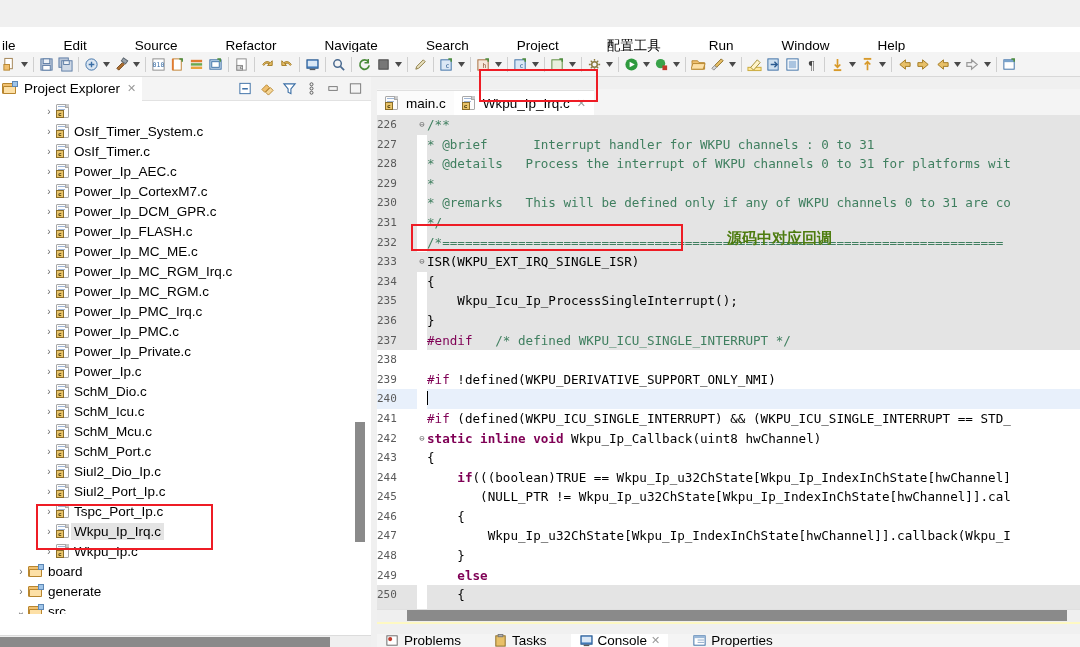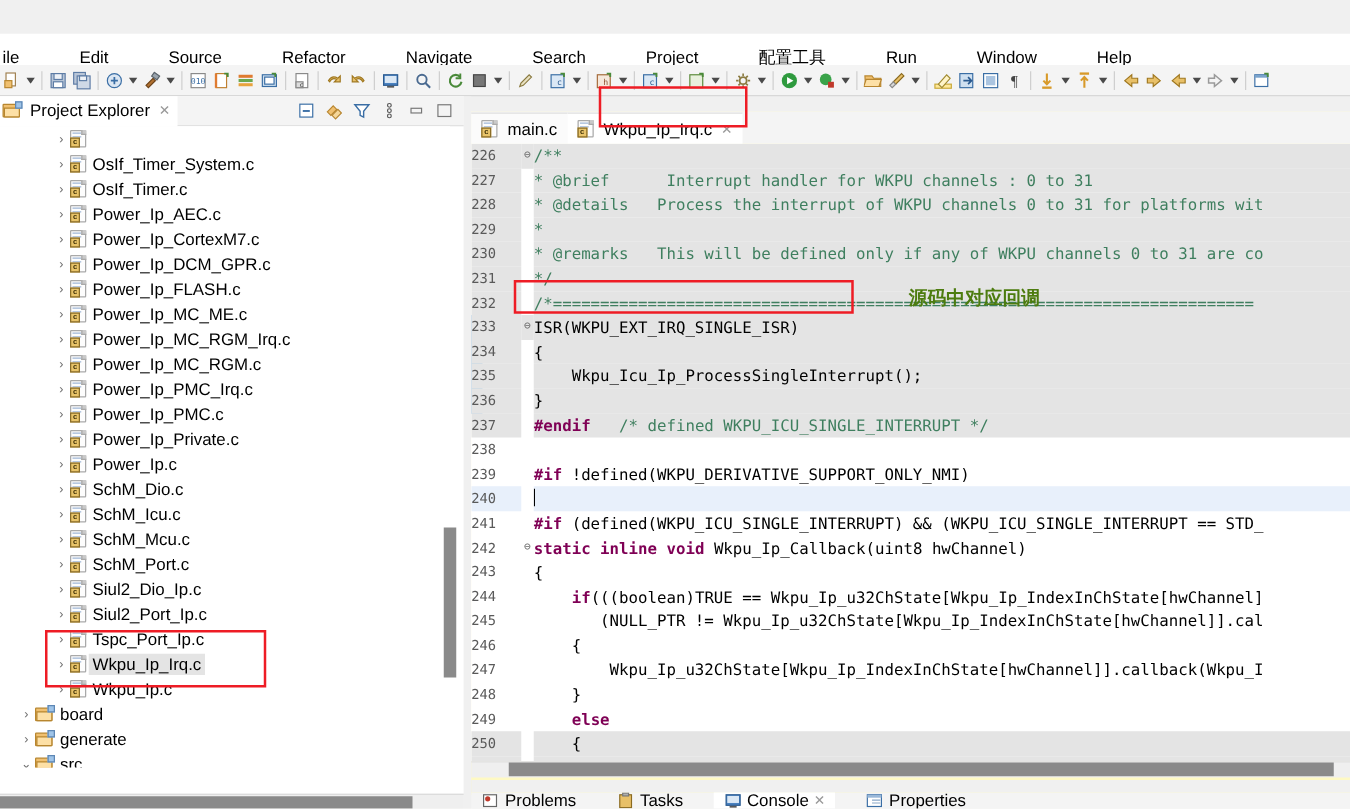--- a/index.html
+++ b/index.html
@@ -164,21 +164,21 @@
   }
   .fold{width:10px;flex:0 0 auto;text-align:center;color:#6a6a6a;font-size:9px;}
   .ctext{flex:1 1 auto;white-space:pre;overflow:hidden;}
   .cl.shade .lnum, .cl.shade .fold, .cl.shade .ctext{background:#e4e4e4;}
   .cl.cur .ctext{background:#e8f0fb;}
   .cl.cur .lnum{background:#e8f0fb;}
   .cl.cur .fold{background:#e8f0fb;}
 
   .tok-cmt{color:#3f7f5f;}
   .tok-kw{color:#7f0055;font-weight:bold;}
-  .tok-pp{color:#7f0055;font-weight:bold;margin-top:24px;}
+  .tok-pp{color:#7f0055;font-weight:normal;margin-top:24px;}
   .tok-plain{color:#000;}
   .caret{display:inline-block;width:1px;height:14px;background:#000;vertical-align:-2px;}
 
   .ed-hscroll-track{
     position:absolute;left:0;top:520px;width:703px;height:13px;background:#efefef;
     border-top:1px solid #e0e0e0;
   }
   .ed-hscroll{position:absolute;left:30px;top:521px;width:660px;height:11px;background:#8a8a8a;}
 
   

